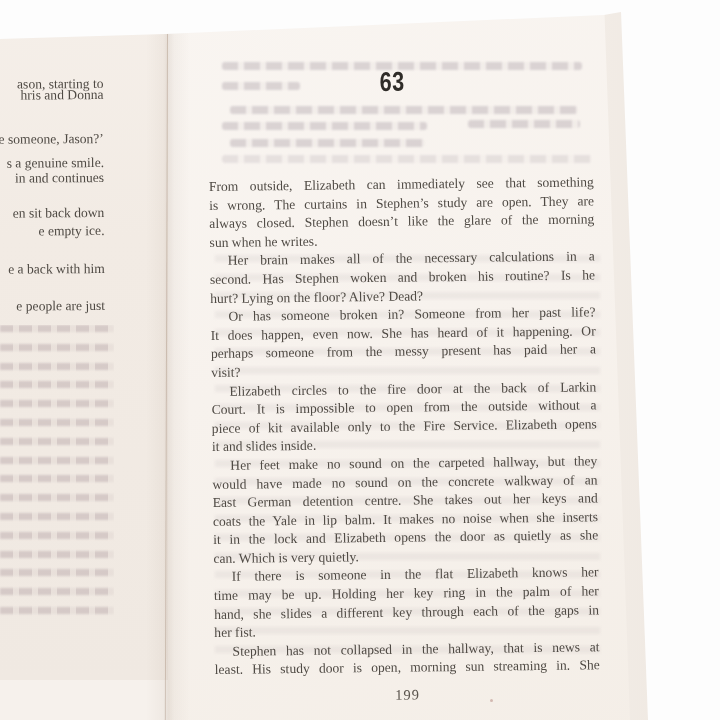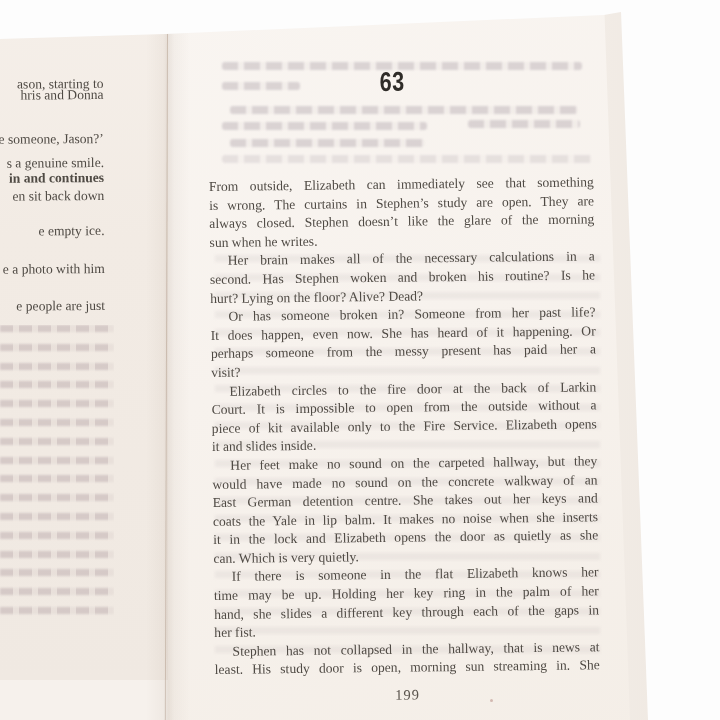--- a/index.html
+++ b/index.html
@@ -57,24 +57,24 @@
 <div class="stage">
   <div class="book">
 
     <div class="left-page">
       <div class="left-ghost"></div>
       <div class="left-text" id="left-text">
           <div class="frag" style="top: 75px;">ason, starting to</div>
           <div class="frag" style="top: 86px;">hris and Donna</div>
           <div class="frag" style="top: 130px;">e someone, Jason?’</div>
           <div class="frag" style="top: 154px;">s a genuine smile.</div>
-          <div class="frag" style="top: 169px; font-weight: bold;">in and continues</div>
-          <div class="frag" style="top: 187px;">en sit back down</div>
+          <div class="frag" style="top: 169px;">in and continues</div>
+          <div class="frag" style="top: 204px;">en sit back down</div>
           <div class="frag" style="top: 222px; text-align: center;">e empty ice.</div>
-          <div class="frag" style="top: 260px;">e a photo with him</div>
+          <div class="frag" style="top: 260px;">e a back with him</div>
           <div class="frag" style="top: 297px; margin-left: 28px;">e people are just</div>
         </div>
     </div>
 
     <div class="right-page">
 
       <div class="ghost" style="left:54px;top:62px;width:360px;"></div>
       <div class="ghost" style="left:54px;top:82px;width:78px;"></div>
       <div class="ghost" style="left:62px;top:106px;width:348px;"></div>
       <div class="ghost" style="left:54px;top:122px;width:205px;"></div>

